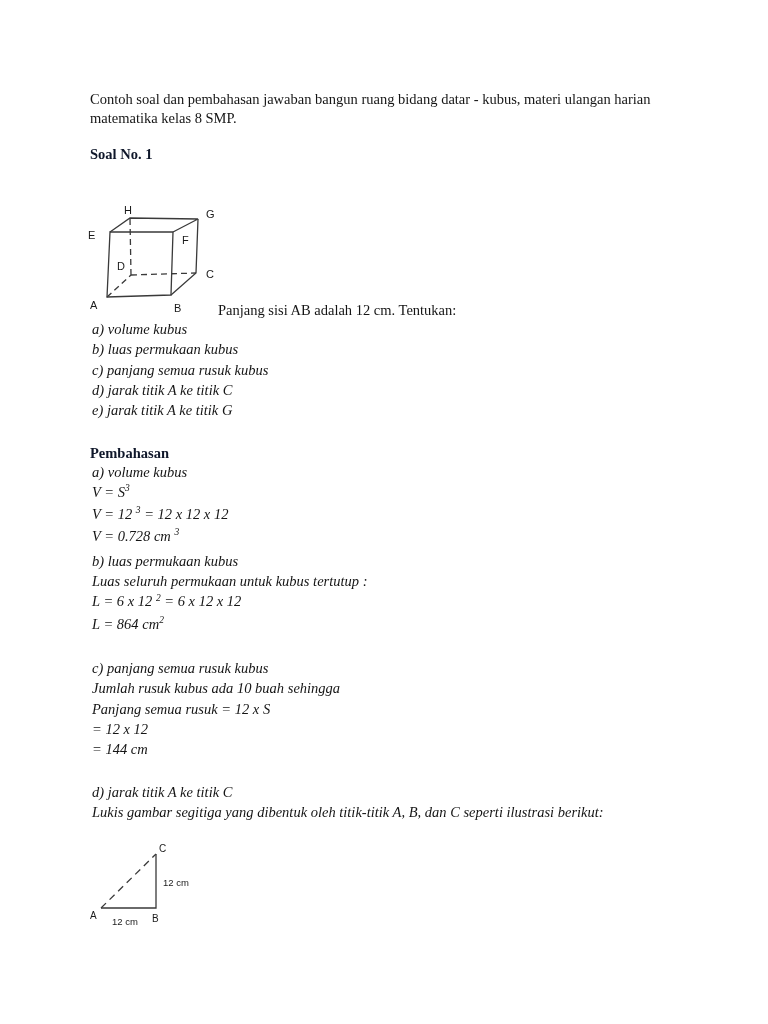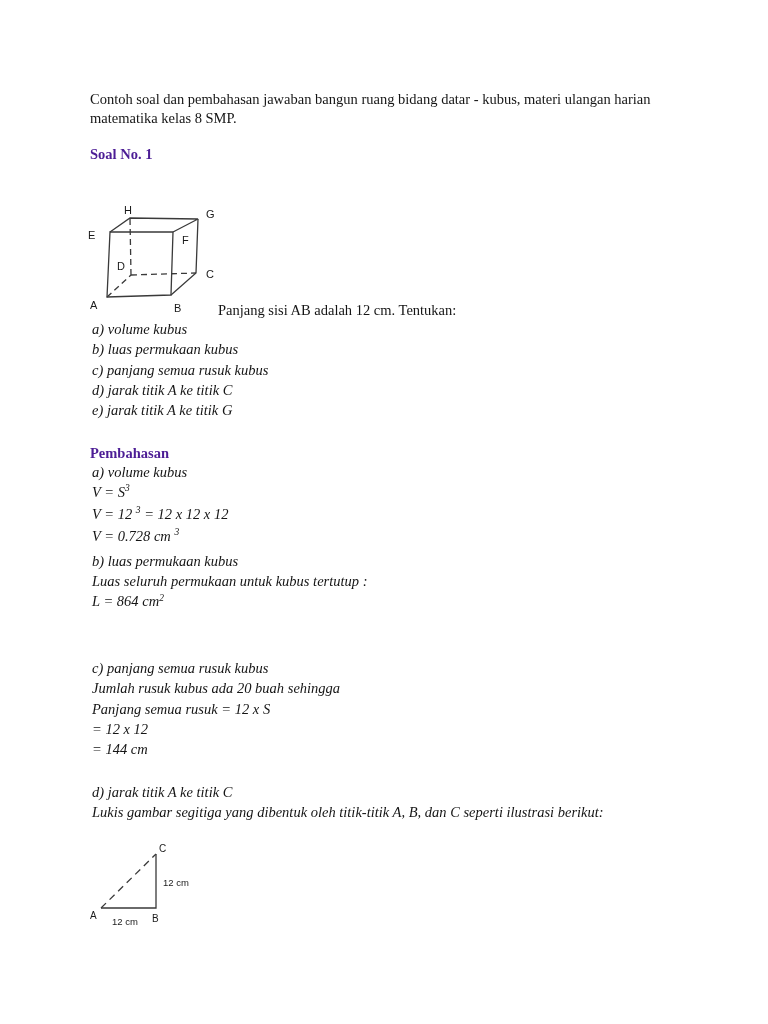--- a/index.html
+++ b/index.html
@@ -9,21 +9,21 @@
     height: 1024px;
     background: #ffffff;
     font-family: "Liberation Serif", serif;
     font-size: 14.5px;
     color: #151515;
     overflow: hidden;
   }
   .abs { position: absolute; }
   .blk p { margin: 2px; font-style: italic; }
   .intro { width: 600px; line-height: 18.5px; }
-  .heading-blue { color: #4c1d95; font-weight: bold; text-align: right; }
+  .heading-blue { color: #0f172a; font-weight: bold; text-align: right; }
   .qlist { line-height: 18.3px; }
   .sol { line-height: 18.2px; }
   .sup {
     font-size: 9.5px;
     position: relative;
     top: -5.5px;
   }
   svg text {
     font-family: "Liberation Sans", sans-serif;
     fill: #1a1a1a;
@@ -75,26 +75,27 @@
   <div class="abs blk sol" style="left:90px; top:462px; line-height:17.9px;">
     <p>a) volume kubus</p>
     <p><span>V = S</span><span class="sup">3</span></p>
     <p><span>V = 12 </span><span class="sup">3</span><span> = 12 x 12 x 12</span></p>
     <p><span>V = 0.728 cm </span><span class="sup">3</span></p>
   </div>
 
   <div class="abs blk sol" style="left:90px; top:550px;">
     <p>b) luas permukaan kubus</p>
     <p>Luas seluruh permukaan untuk kubus tertutup :</p>
+    <p><span>L = 6 x 12 </span><span class="sup">2</span><span> = 6 x 12 x 12</span></p>
     <p><span>L = 864 cm</span><span class="sup">2</span></p>
   </div>
 
   <div class="abs blk sol" style="left:90px; top:657px; line-height:18.3px;">
     <p>c) panjang semua rusuk kubus</p>
-    <p>Jumlah rusuk kubus ada 20 buah sehingga</p>
+    <p>Jumlah rusuk kubus ada 10 buah sehingga</p>
     <p>Panjang semua rusuk = 12 x S</p>
     <p>= 12 x 12</p>
     <p>= 144 cm</p>
   </div>
 
   <div class="abs blk sol" style="left:90px; top:781px; line-height:18.3px;">
     <p>d) jarak titik A ke titik C</p>
     <p>Lukis gambar segitiga yang dibentuk oleh titik-titik A, B, dan C seperti ilustrasi berikut:</p>
   </div>
 

